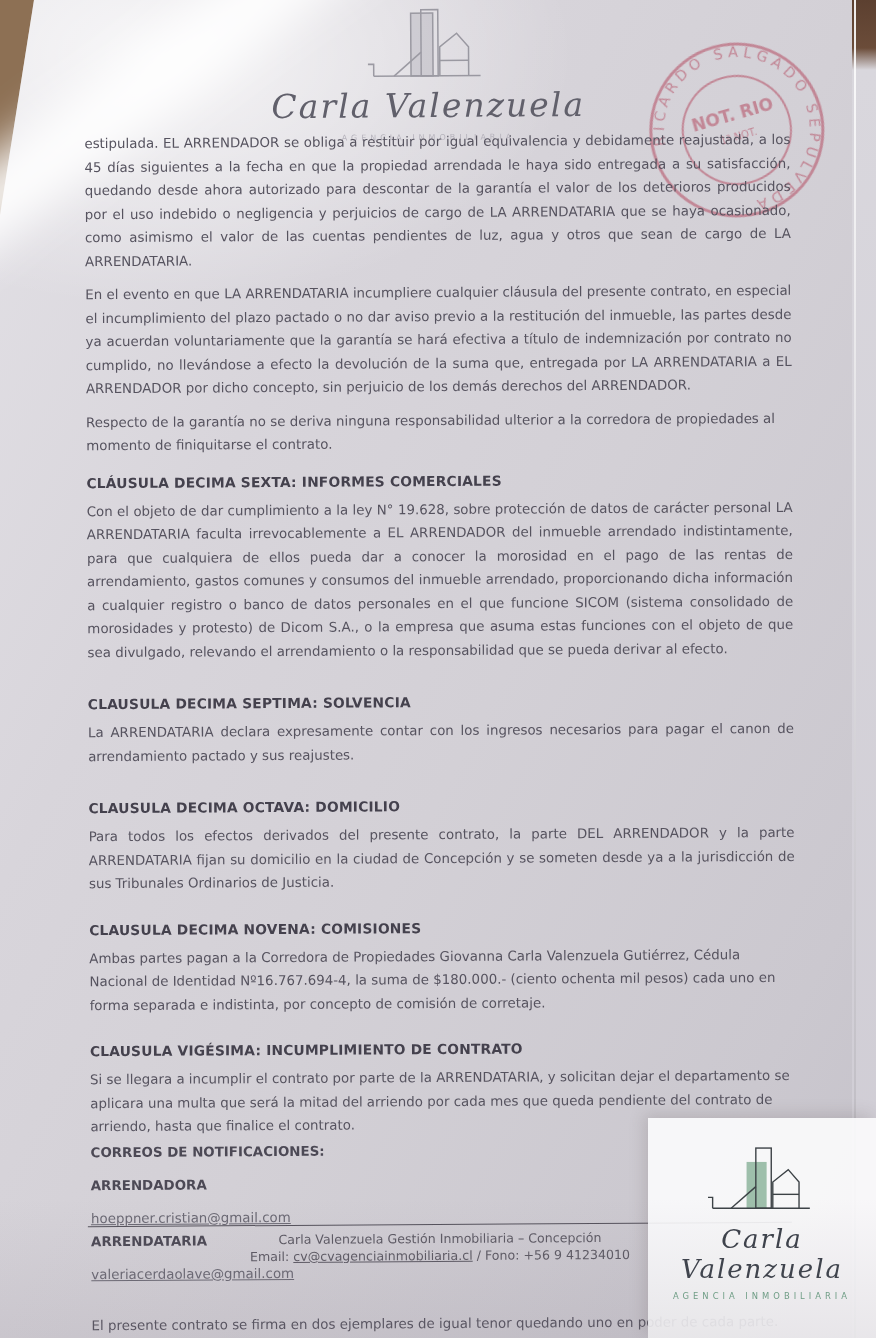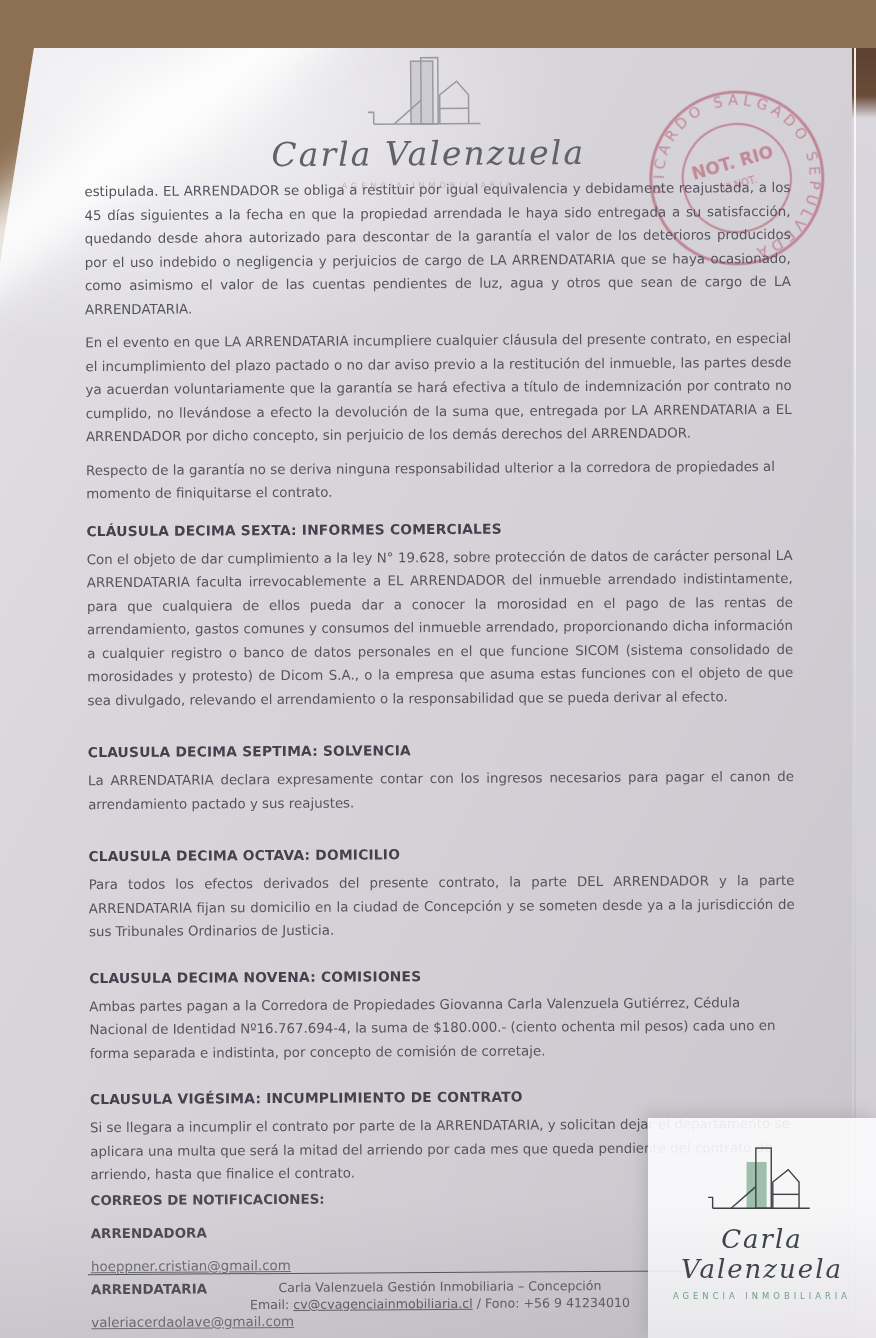--- a/index.html
+++ b/index.html
@@ -1,21 +1,21 @@
 <!DOCTYPE html>
 <html><head>
 <meta charset="utf-8">
 <style>
   html,body{margin:0;padding:0;}
   body{
     width:876px;height:1338px;overflow:hidden;position:relative;
     background:#8d7054;
     font-family:"DejaVu Sans","Liberation Sans",sans-serif;
   }
-  .photo{position:absolute;inset:0;overflow:hidden;margin-top:48px;}
+  .photo{position:absolute;inset:0;overflow:hidden;}
 
   
   .paper{
     position:absolute;left:0;top:0;width:856px;height:1338px;
     background:
       radial-gradient(ellipse 700px 420px at 18% 4%, rgba(255,255,255,.75), rgba(255,255,255,0) 60%),
       linear-gradient(118deg,#e3e1e6 0%,#d8d5db 30%,#d3d0d6 55%,#cbc8cf 85%,#c5c2ca 100%);
     clip-path:polygon(34px 0,856px 0,856px 1338px,0 1338px,0 215px);
   }
   .paper-edge-right{

